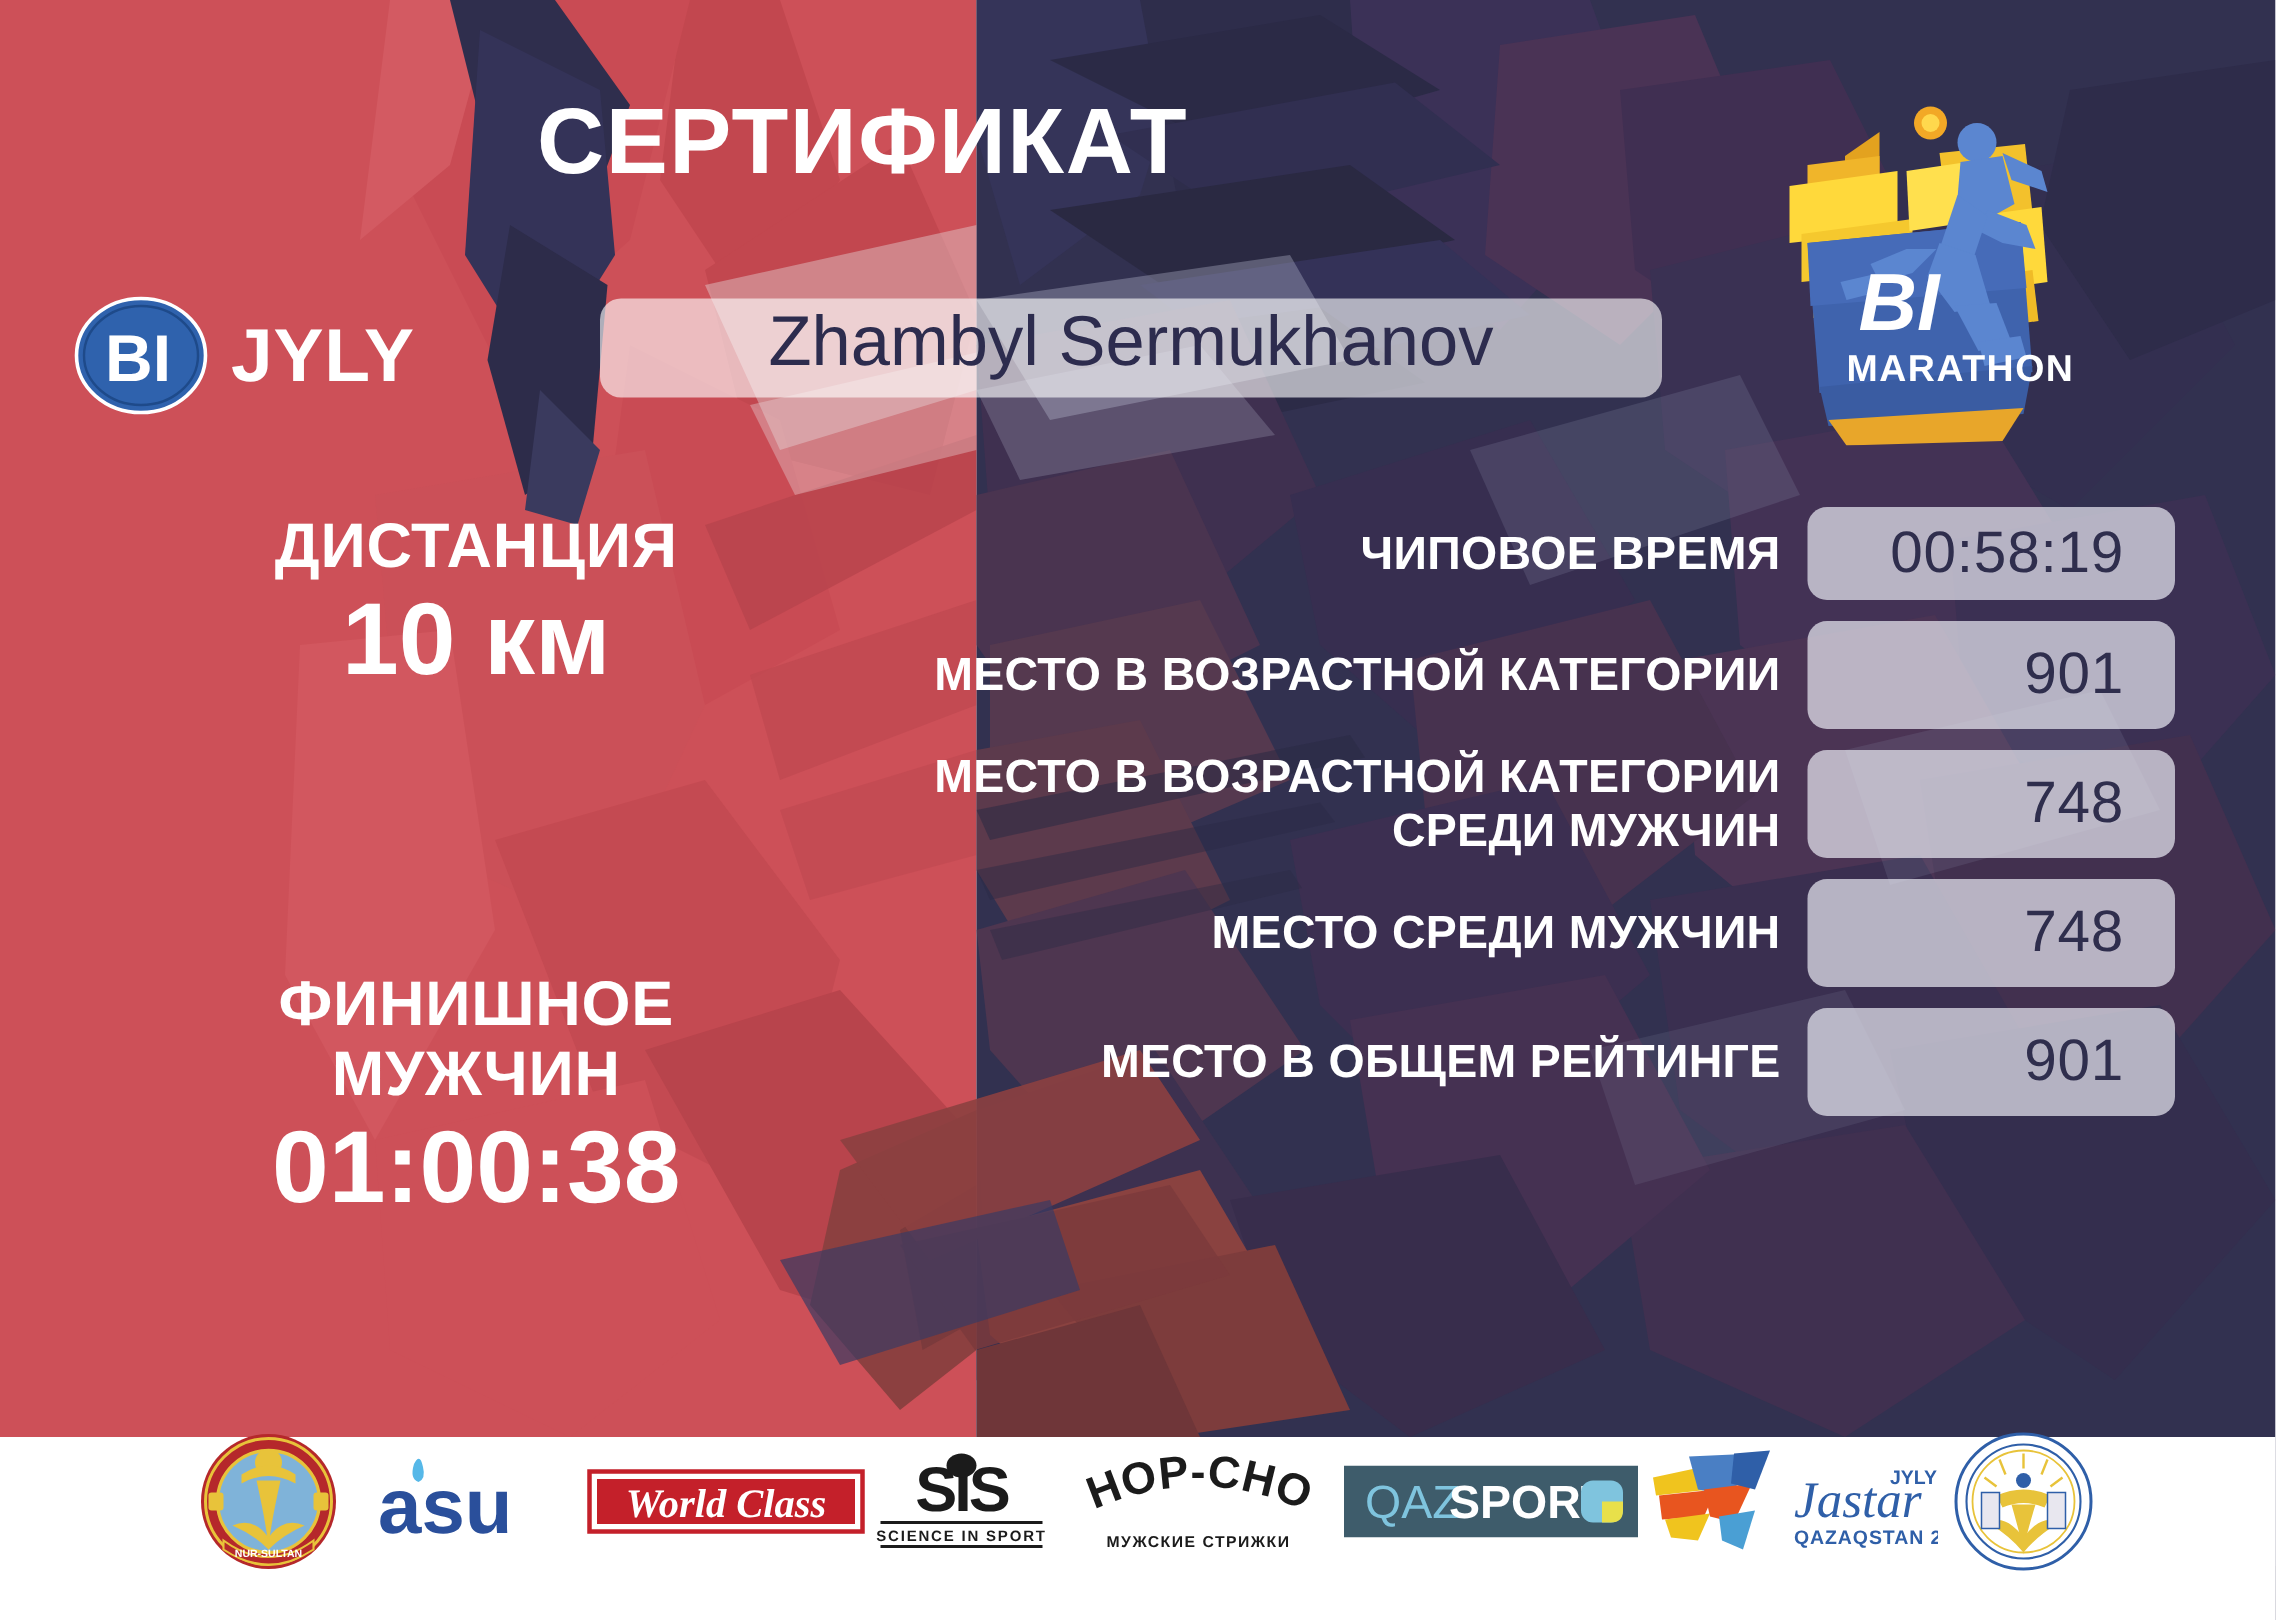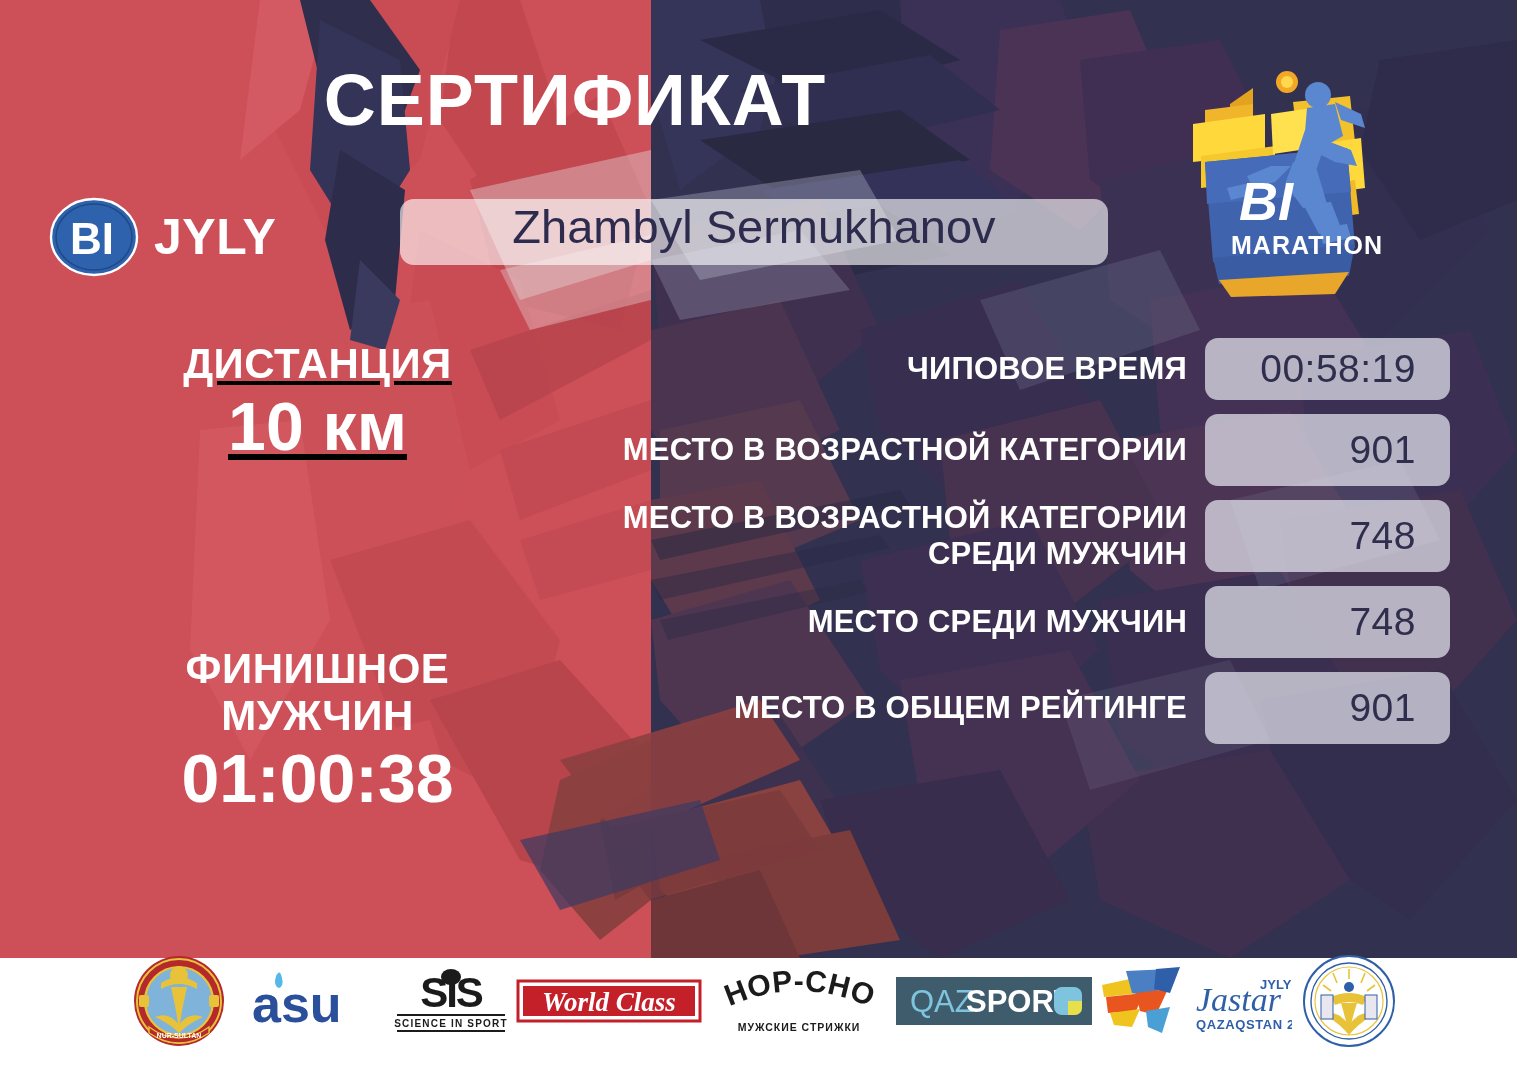--- a/index.html
+++ b/index.html
@@ -12,21 +12,21 @@
   }
 
   
   #stage { position:absolute; left:0; top:0; width:1517px; height:958px; overflow:hidden; }
   #artwork { position:absolute; left:0; top:0; width:1517px; height:958px; }
 
   
   .title {
     position:absolute; left:0; top:62px; width:1150px;
     text-align:center;
-    font-size:72px; font-weight:bold; color:#ffffff;
+    font-size:62px; font-weight:bold; color:#ffffff;
     letter-spacing:1px; line-height:1.06;
     white-space:nowrap;
   }
 
   
   .bigroup { position:absolute; left:48px; top:196px; display:flex; align-items:center; gap:14px; }
   .bi-badge { width:92px; height:82px; position:relative; }
   .bi-badge svg { display:block; }
   .group-text { font-size:50px; font-weight:bold; color:#ffffff; letter-spacing:0.5px; line-height:1; }
 
@@ -39,21 +39,21 @@
   }
   .name-text {
     font-size:47px; color:#2d2c4e; font-weight:normal;
     letter-spacing:0px; white-space:nowrap;
   }
 
   
   .marathon-logo { position:absolute; left:1175px; top:62px; width:230px; height:235px; }
 
   
-  .left-col { position:absolute; left:95px; top:340px; width:445px; text-align:center;text-decoration:underline; }
+  .left-col { position:absolute; left:95px; top:340px; width:445px; text-align:center; }
   .lc-label {
     font-size:42px; font-weight:bold; color:#ffffff;
     letter-spacing:0.5px; line-height:1.12;
   }
   .lc-value {
     font-size:68px; font-weight:bold; color:#ffffff;
     line-height:1.05; margin-top:4px; white-space:nowrap;
   }
   .left-col-2 { position:absolute; left:95px; top:645px; width:445px; text-align:center; }
 
@@ -325,35 +325,35 @@
       </svg>
     </div>
 
     <div class="sponsor sp-asu">
       <svg width="140" height="70" viewBox="0 0 140 70">
         <path d="M30 10 Q34 2 36 12 Q38 20 33 22 Q27 20 30 10 Z" fill="#56b8e8"></path>
         <text x="6" y="56" font-family="Liberation Sans, sans-serif" font-size="52" font-weight="bold" fill="#2a4f9b">asu</text>
       </svg>
     </div>
 
+    <div class="sponsor sp-worldclass">
+      <svg width="186" height="56" viewBox="0 0 186 56">
+        <rect x="2" y="8" width="182" height="40" fill="#ffffff" stroke="#c4202a" stroke-width="3"></rect>
+        <rect x="7" y="13" width="172" height="30" fill="#c4202a"></rect>
+        <text x="93" y="38" font-family="Liberation Serif, serif" font-size="27" font-weight="bold" font-style="italic" fill="#ffffff" text-anchor="middle">World Class</text>
+      </svg>
+    </div>
+
     <div class="sponsor sp-sis">
       <svg width="120" height="72" viewBox="0 0 120 72">
         <text x="60" y="42" font-family="Liberation Sans, sans-serif" font-size="42" font-weight="bold" fill="#1b1b1b" text-anchor="middle" letter-spacing="-2">SIS</text>
         <ellipse cx="60" cy="12" rx="10" ry="8" fill="#1b1b1b"></ellipse>
         <line x1="6" y1="50" x2="114" y2="50" stroke="#1b1b1b" stroke-width="2"></line>
         <text x="60" y="62" font-family="Liberation Sans, sans-serif" font-size="10" font-weight="bold" fill="#1b1b1b" text-anchor="middle" letter-spacing="1.2">SCIENCE IN SPORT</text>
         <line x1="6" y1="66" x2="114" y2="66" stroke="#1b1b1b" stroke-width="2"></line>
-      </svg>
-    </div>
-
-    <div class="sponsor sp-worldclass">
-      <svg width="186" height="56" viewBox="0 0 186 56">
-        <rect x="2" y="8" width="182" height="40" fill="#ffffff" stroke="#c4202a" stroke-width="3"></rect>
-        <rect x="7" y="13" width="172" height="30" fill="#c4202a"></rect>
-        <text x="93" y="38" font-family="Liberation Serif, serif" font-size="27" font-weight="bold" font-style="italic" fill="#ffffff" text-anchor="middle">World Class</text>
       </svg>
     </div>
 
     <div class="sponsor sp-chopchop">
       <svg width="186" height="72" viewBox="0 0 186 72">
         <path id="arcpath" d="M14 46 Q93 6 172 46" fill="none"></path>
         <text font-family="Liberation Sans, sans-serif" font-size="30" font-weight="bold" fill="#1b1b1b" letter-spacing="0.5">
           <textPath href="#arcpath" startOffset="50%" text-anchor="middle">CHOP-CHOP</textPath>
         </text>
         <text x="93" y="66" font-family="Liberation Sans, sans-serif" font-size="10.5" font-weight="bold" fill="#1b1b1b" text-anchor="middle" letter-spacing="1">МУЖСКИЕ СТРИЖКИ</text>

